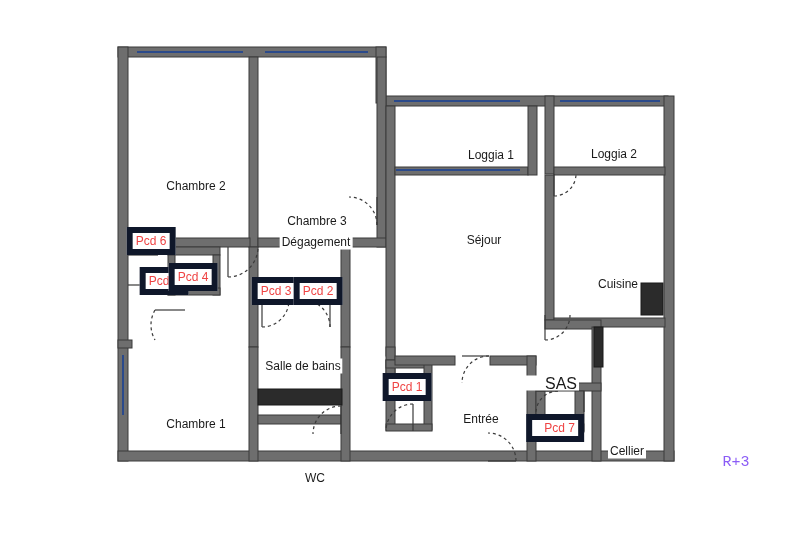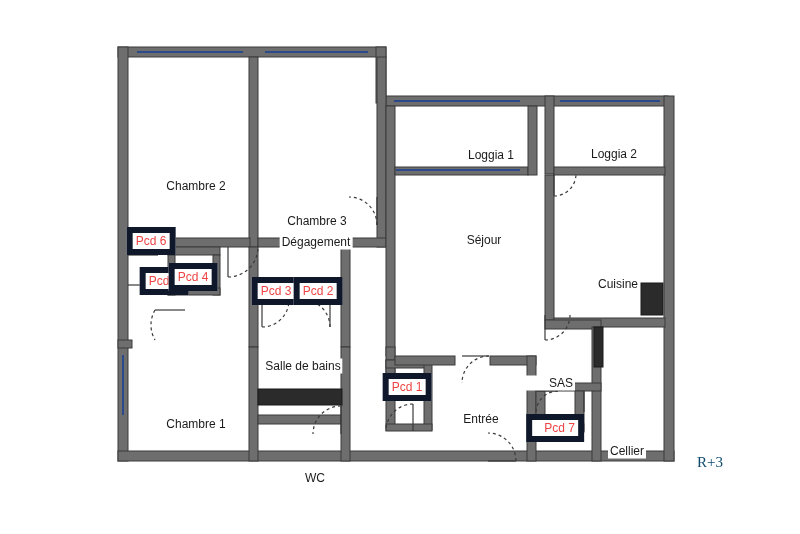--- a/index.html
+++ b/index.html
@@ -41,25 +41,26 @@
     background: #ffffff;
     border: 6px solid #0f172a;
     white-space: nowrap;
     line-height: 14px;
     padding: 1px 3px;
     transform: translate(-50%, -50%);
     text-align: center;
   }
   .level-label {
     position: absolute;
-    font-family: Liberation Serif, serif;
+    font-family: Liberation Mono, monospace;
     font-size: 15px;
-    color: #0c4a6e;
+    color: #8b5cf6;
     white-space: nowrap;
     transform: translate(-50%, -50%);
+    margin-left: 26px;
   }
 </style>
 </head>
 <body>
 
 <svg id="floorplan" viewBox="0 0 800 534">
 
   <g fill="#6e6e6e" stroke="#3a3a3a" stroke-width="1">
 
     <rect x="118" y="47" width="268" height="10"></rect>
@@ -188,21 +189,21 @@
 <div class="room-label" style="left:317px; top:221px;">Chambre 3</div>
 <div class="room-label" style="left:300px; top:242px;margin-left:16px;">Dégagement</div>
 <div class="room-label" style="left:491px; top:155px;">Loggia 1</div>
 <div class="room-label" style="left:614px; top:154px;">Loggia 2</div>
 <div class="room-label" style="left:484px; top:240px;text-align:center;">Séjour</div>
 <div class="room-label" style="left:601px; top:284px;margin-left:17px;">Cuisine</div>
 <div class="room-label" style="left:303px; top:366px;">Salle de bains</div>
 <div class="room-label" style="left:196px; top:424px;">Chambre 1</div>
 <div class="room-label" style="left:315px; top:434px;margin-top:44px;">WC</div>
 <div class="room-label" style="left:481px; top:419px;">Entrée</div>
-<div class="room-label" style="left:548px; top:383px; font-size:12px;padding-left:28px;">SAS</div>
+<div class="room-label" style="left:548px; top:383px; font-size:16px;padding-left:28px;">SAS</div>
 <div class="room-label" style="left:627px; top:428px;margin-top:23px;">Cellier</div>
 
 <div class="pcd-label" style="left:151px; top:241px;">Pcd 6</div>
 <div class="pcd-label" style="left:164px; top:281px;">Pcd 5</div>
 <div class="pcd-label" style="left:193px; top:277px;">Pcd 4</div>
 <div class="pcd-label" style="left:276px; top:291px;">Pcd 3</div>
 <div class="pcd-label" style="left:318px; top:291px;">Pcd 2</div>
 <div class="pcd-label" style="left:407px; top:387px;">Pcd 1</div>
 <div class="pcd-label" style="left:555px; top:428px;padding-left:12px;">Pcd 7</div>
 

